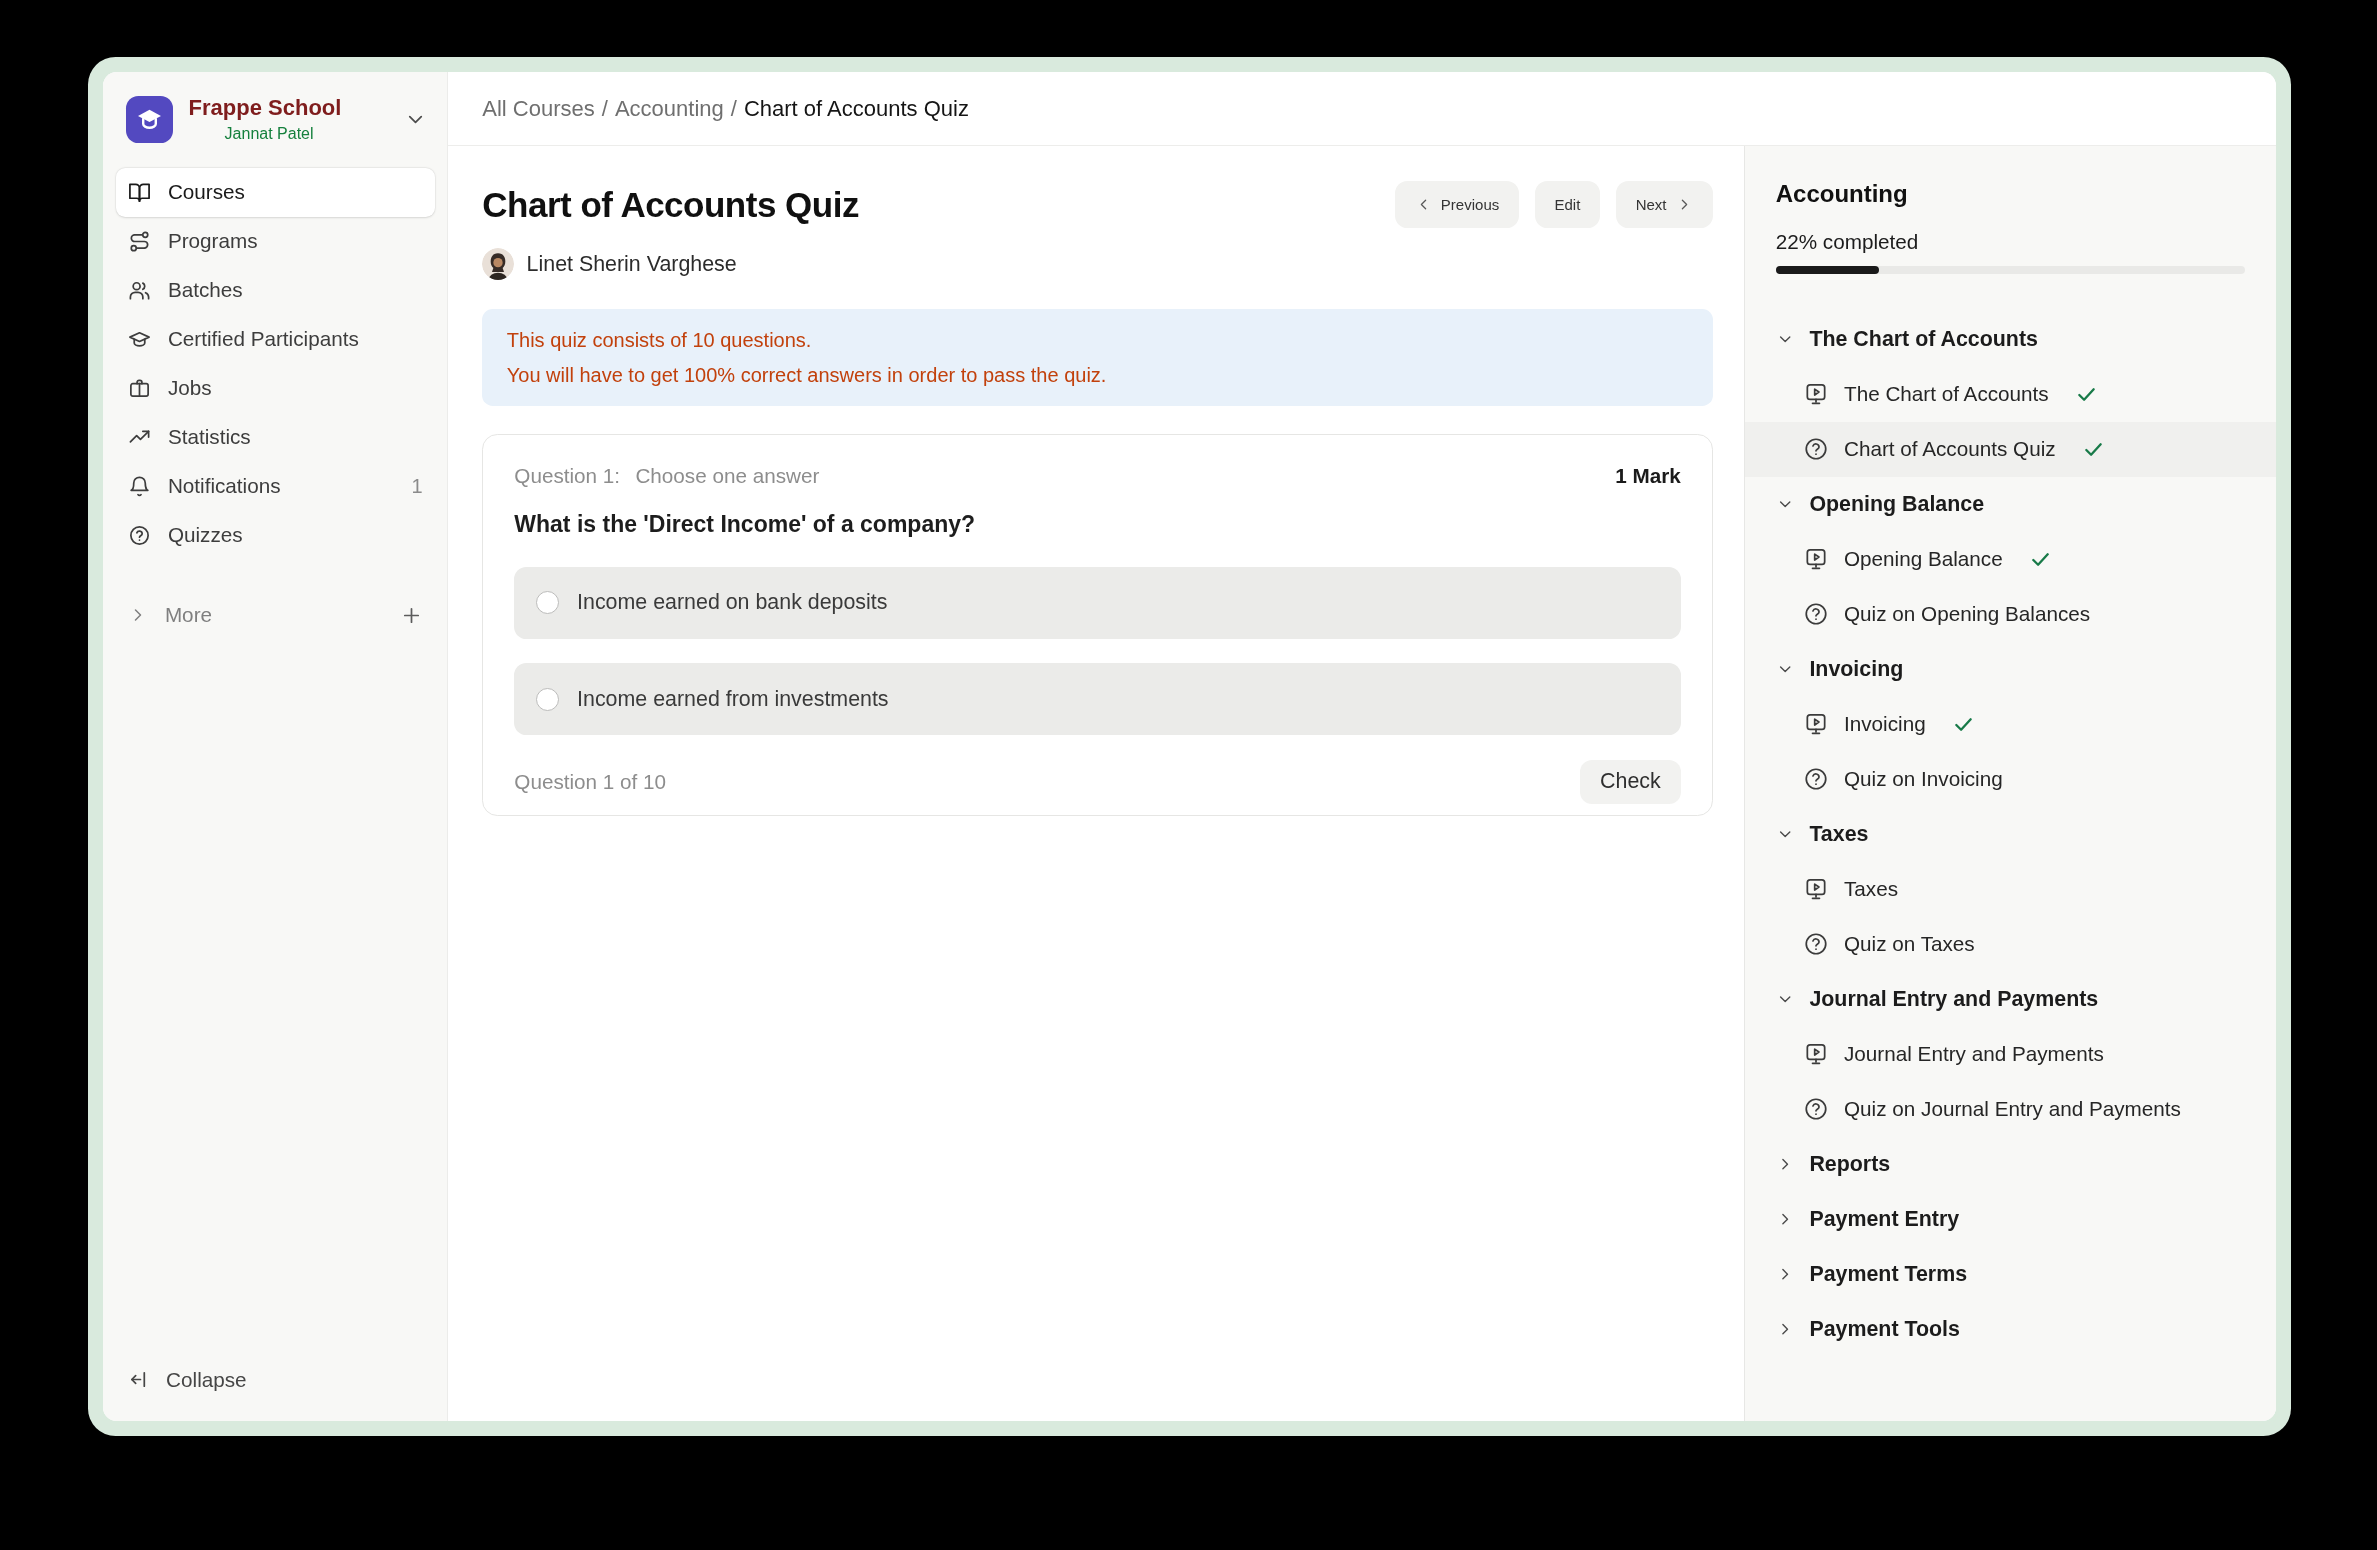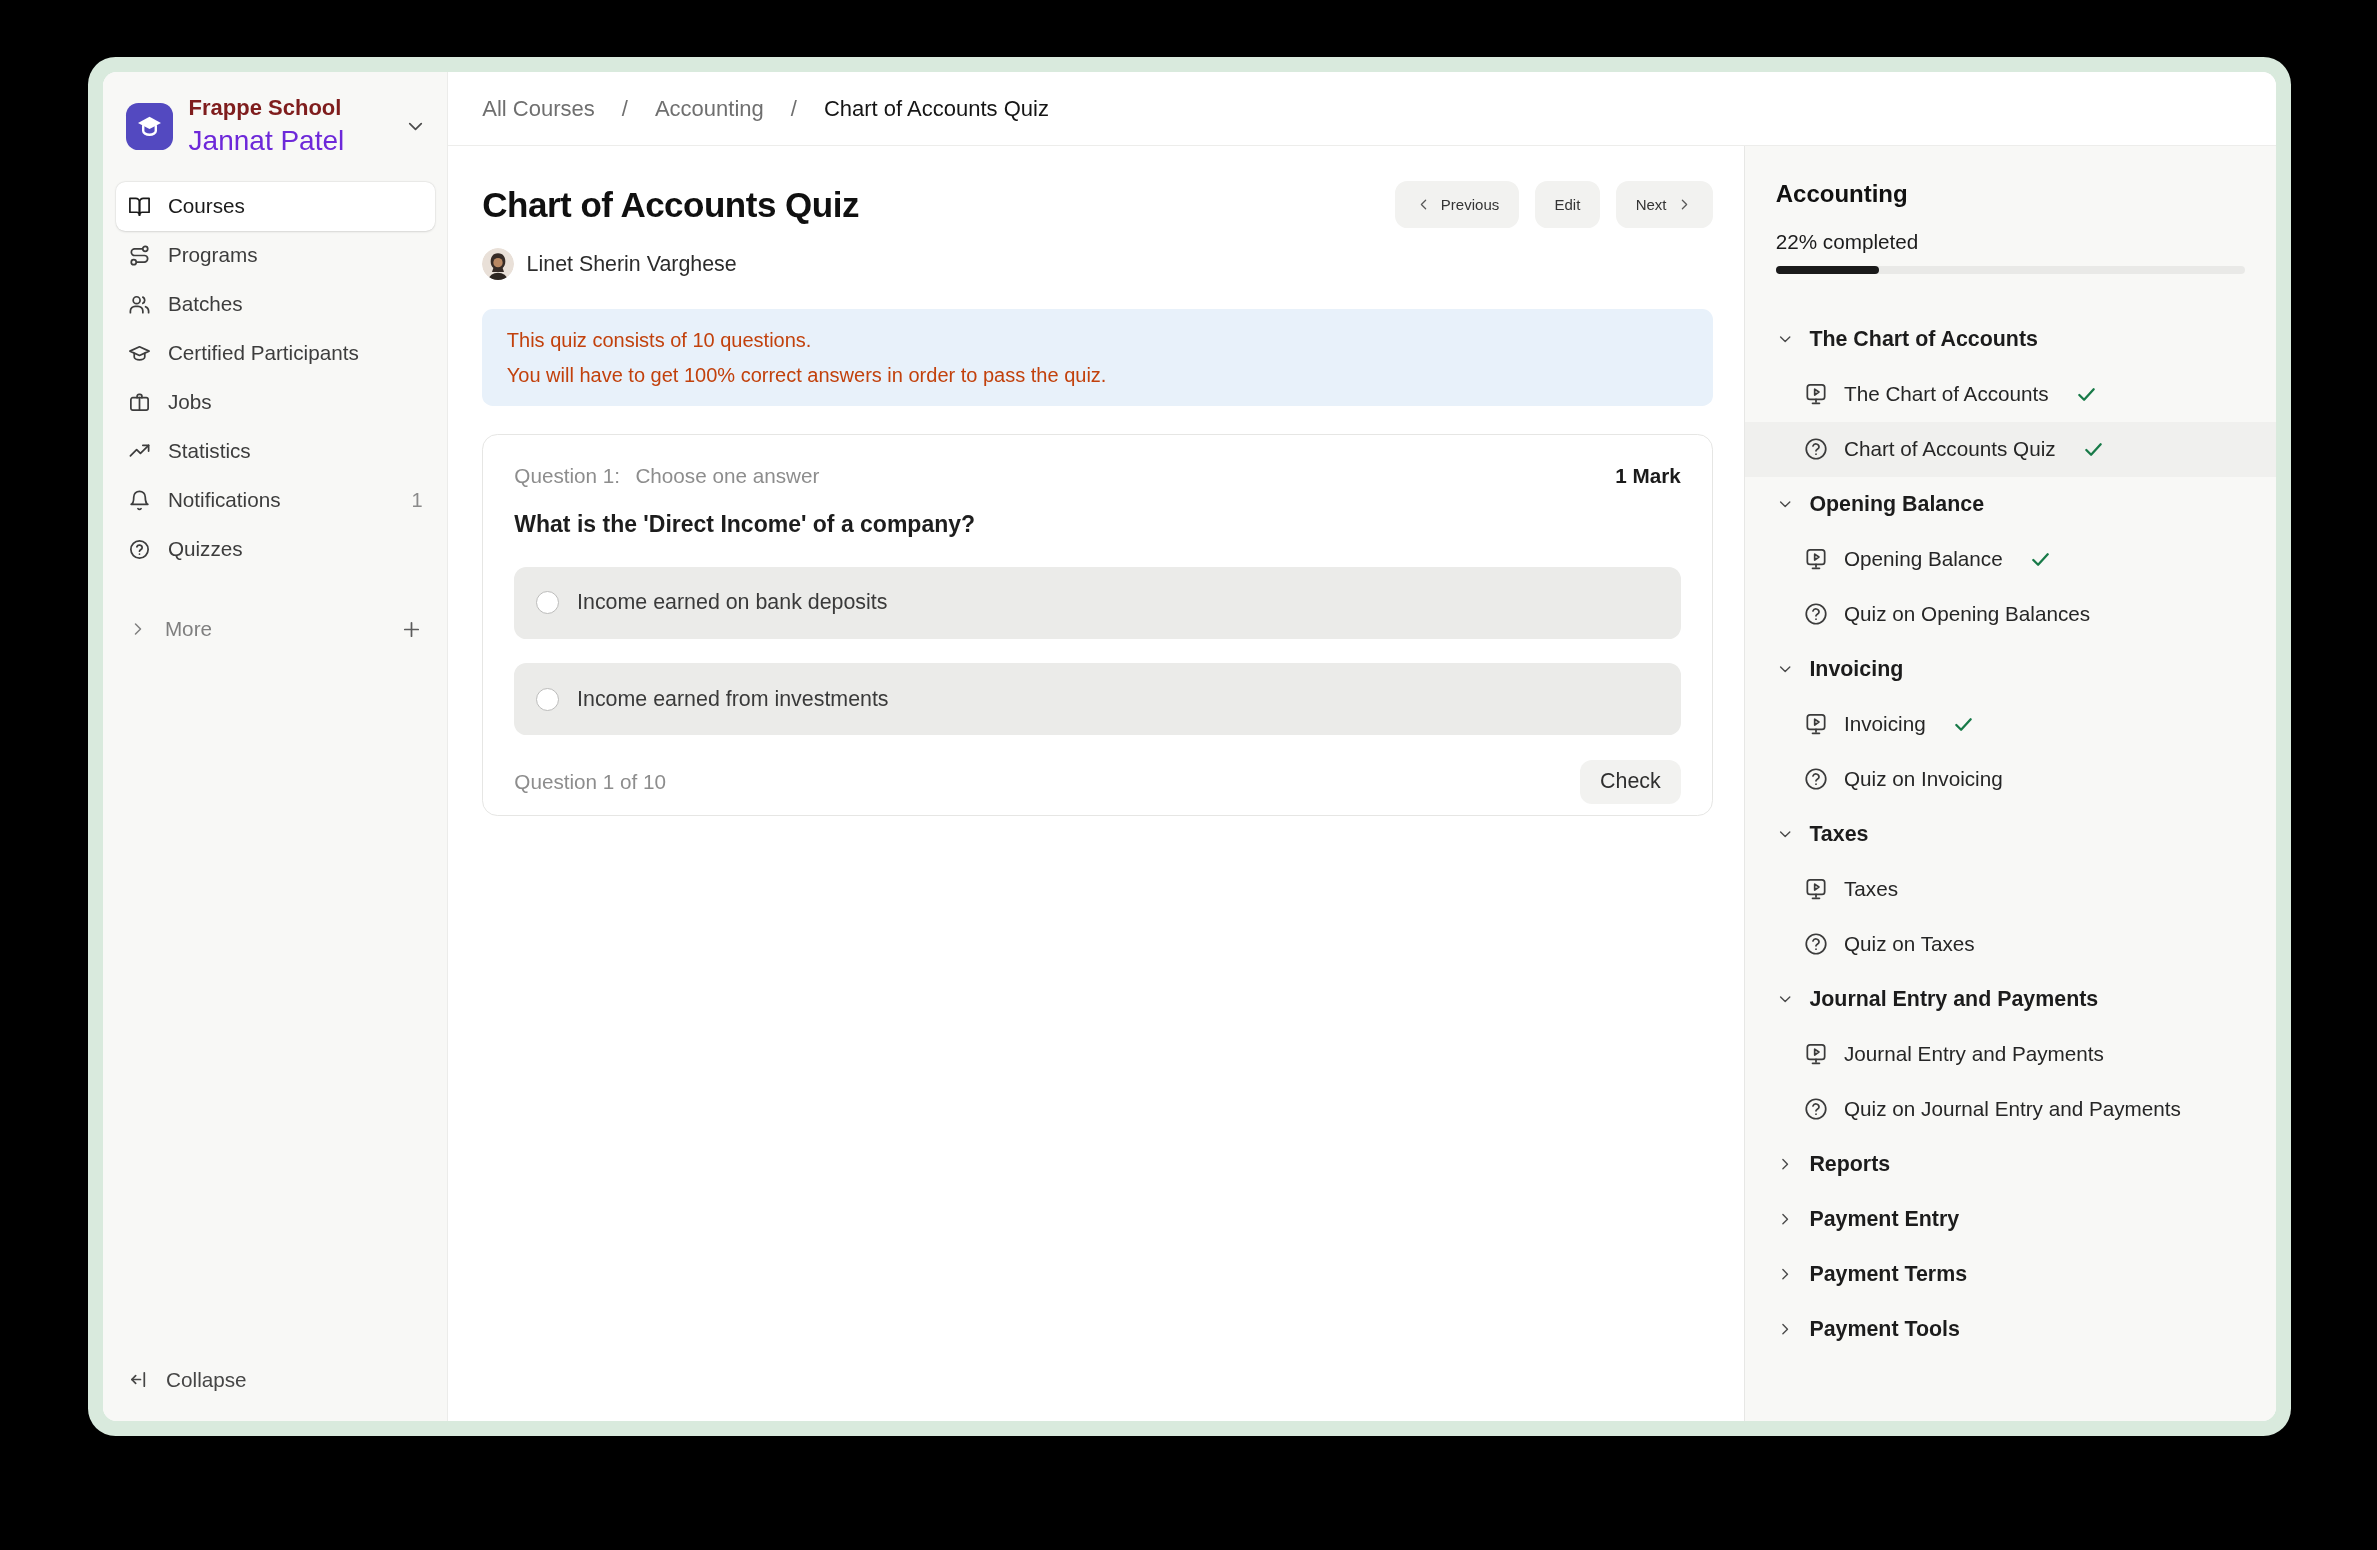--- a/index.html
+++ b/index.html
@@ -6,34 +6,34 @@
   html,body { width:2377px; height:1550px; background:#000; font-family:"Liberation Sans","DejaVu Sans",sans-serif; overflow:hidden; }
   .frame { position:absolute; left:88px; top:57px; width:2203px; height:1379px; background:#d9eadd; border-radius:27.6px; padding:15.3px; }
   .app { width:100%; height:100%; background:#fff; border-radius:13.8px; display:flex; overflow:hidden; }
 
   
   .sidebar { width:345px; flex-shrink:0; background:#f8f8f6; border-right:0.8px solid #ececea; display:flex; flex-direction:column; }
   .side-header { display:flex; align-items:center; padding:23px 20px 17px 23px; }
   .logo { width:47px; height:47px; border-radius:12.3px; background:#5349c0; display:flex; align-items:center; justify-content:center; flex-shrink:0; }
   .school-meta { margin-left:15.3px; min-width:0; }
   .school-name { font-size:22px; font-weight:700; color:#7f1d1d; }
-  .user-name { font-size:28px; color:#6d28d9; margin-top:3.8px; }
+  .user-name { font-size:16px; color:#15803d; margin-top:3.8px;margin-left:36px; }
   .switch-chev { margin-left:auto; color:#4d4d4d; }
   .nav { padding:0 12.3px; margin-top:7.7px; }
   .nav-item { height:49px; display:flex; align-items:center; gap:17px; padding:0 12.3px; border-radius:9.2px; font-size:20.7px; color:#3d3d3d; cursor:pointer; }
   .nav-item.active { background:#fff; color:#1a1a1a; box-shadow:0 0.8px 2.3px rgba(0,0,0,.12), 0 0 0 0.8px rgba(0,0,0,.03); }
   .nav-badge { margin-left:auto; font-size:20px; color:#8b8b8b; }
   .more-row { margin-top:31px; padding:0 12.3px; height:49px; display:flex; align-items:center; gap:17px; font-size:20.7px; color:#7f7f7f; }
   .more-row .plus { margin-left:auto; color:#5c5c5c; }
   .collapse-row { margin-top:auto; padding:0 24.5px 29px 24.5px; display:flex; align-items:center; gap:15.3px; font-size:20.7px; color:#464646; }
 
   
   .right-col { flex:1; display:flex; flex-direction:column; min-width:0; }
   .topbar { height:74px; flex-shrink:0; background:#fff; border-bottom:0.8px solid #ededeb; display:flex; align-items:center; padding:0 34px; }
-  .breadcrumb { display:flex; align-items:center; gap:27px; font-size:22px; color:#6f6f6f; }
+  .breadcrumb { display:flex; align-items:center; gap:7px; font-size:22px; color:#6f6f6f; }
   .crumb-current { color:#151515; font-weight:500; }
   .content-row { flex:1; display:flex; min-height:0; }
 
   
   .main { flex:1; min-width:0; background:#fff; padding:0 31px 0 34px; overflow:hidden; }
   .main-header { margin-top:35px; display:flex; align-items:center; justify-content:space-between; }
   .page-title { font-size:35px; font-weight:700; letter-spacing:-0.5px; color:#101010; }
   .btn-group { display:flex; gap:15.3px; align-items:center; }
   .btn { height:47px; background:#f2f2f0; border-radius:12.3px; padding:0 20px; font-size:15px; color:#343434; display:flex; align-items:center; gap:9.2px; cursor:pointer; border:none; }
   .btn svg { color:#5a5a5a; }

